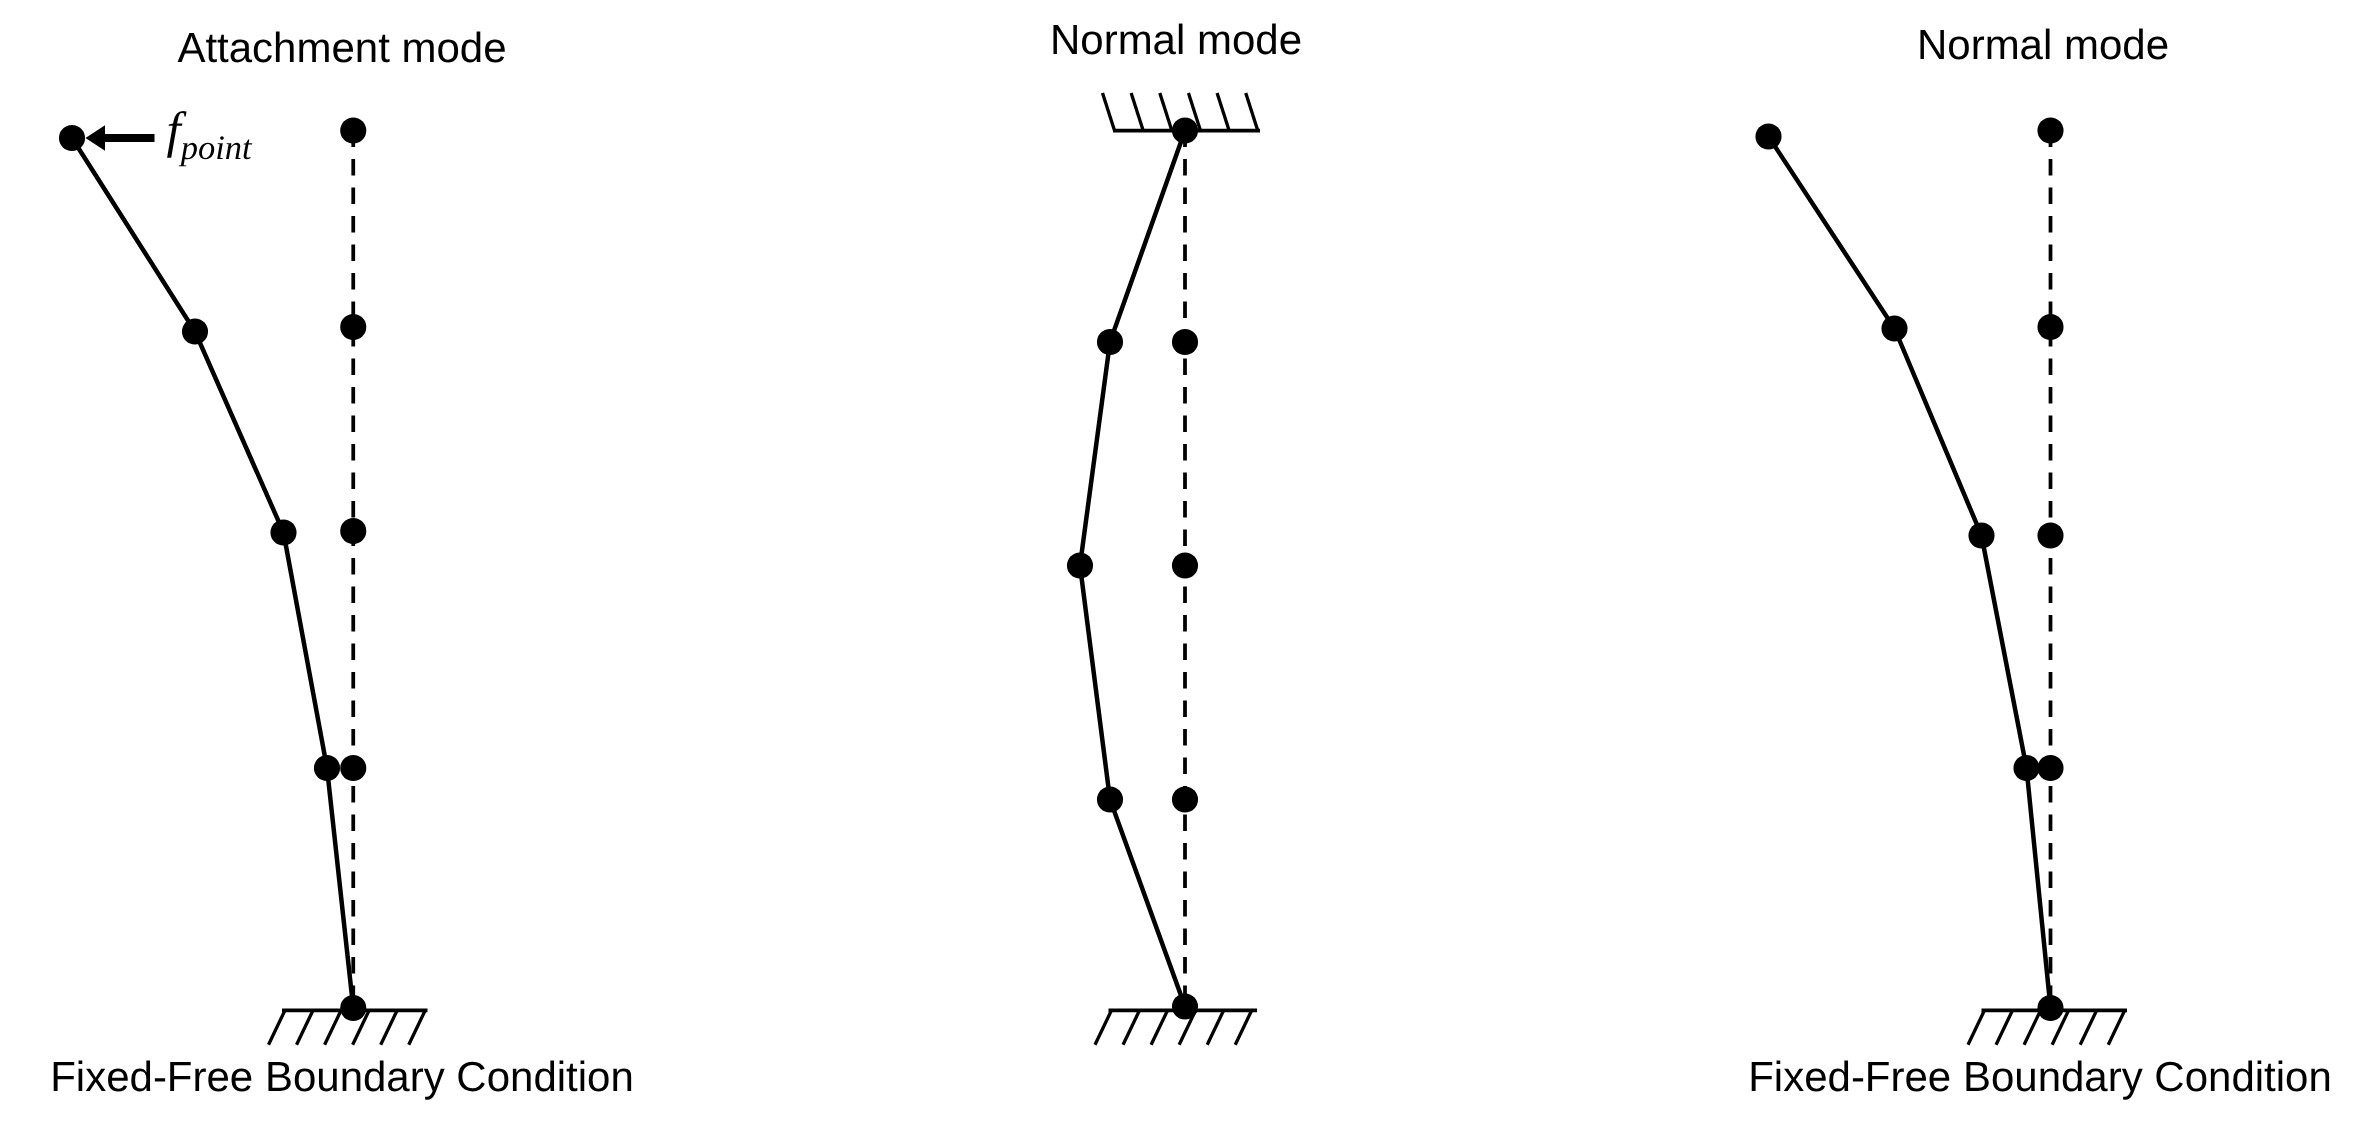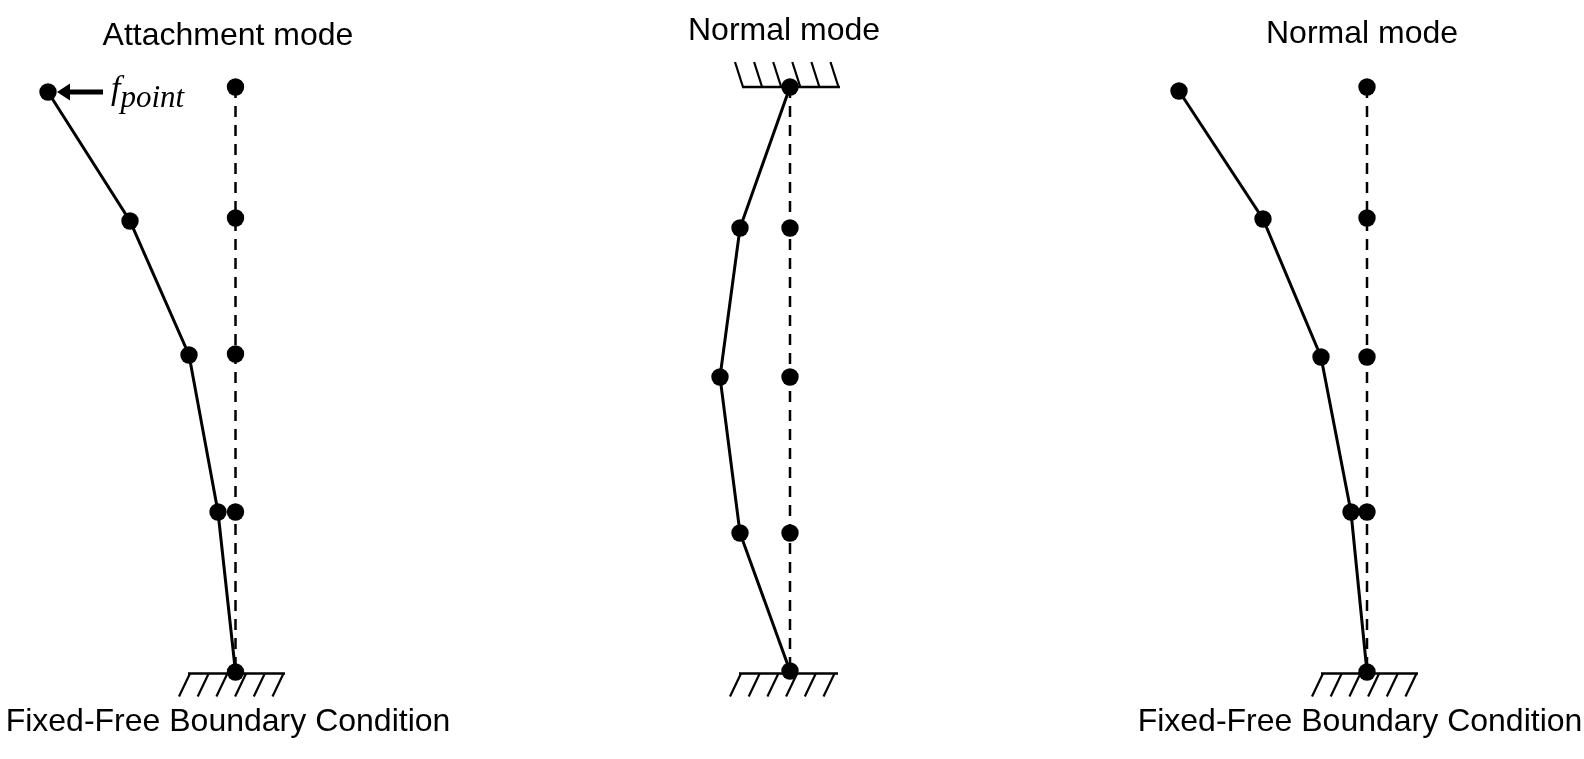--- a/index.html
+++ b/index.html
@@ -9,36 +9,36 @@
     height: 759px;
     background: #ffffff;
     font-family: "Liberation Sans", sans-serif;
     color: #000000;
     overflow: hidden;
   }
   .fig-svg { position: absolute; left: 0; top: 0; }
   .panel-title, .panel-caption {
     position: absolute;
     transform: translateX(-50%);
-    font-size: 32px;
+    font-size: 28px;
     line-height: 1;
     white-space: nowrap;
     color: #000000;
   }
   .force-label {
     position: absolute;
     font-family: "Liberation Serif", serif;
     font-style: italic;
     font-size: 34px;
     line-height: 1;
     white-space: nowrap;
     color: #000000;
   }
   .force-label .fl-sub {
-    font-size: 31px;
+    font-size: 23px;
     font-style: italic;
   }
 </style>
 </head>
 <body>
 
 <div class="figure">
 
   <svg id="fig-svg" class="fig-svg" width="1584" height="759" viewBox="0 0 1584 759">
       <line x1="235.5" y1="87" x2="235.5" y2="672" stroke="#000000" stroke-width="2.5" stroke-dasharray="11 8"></line>

